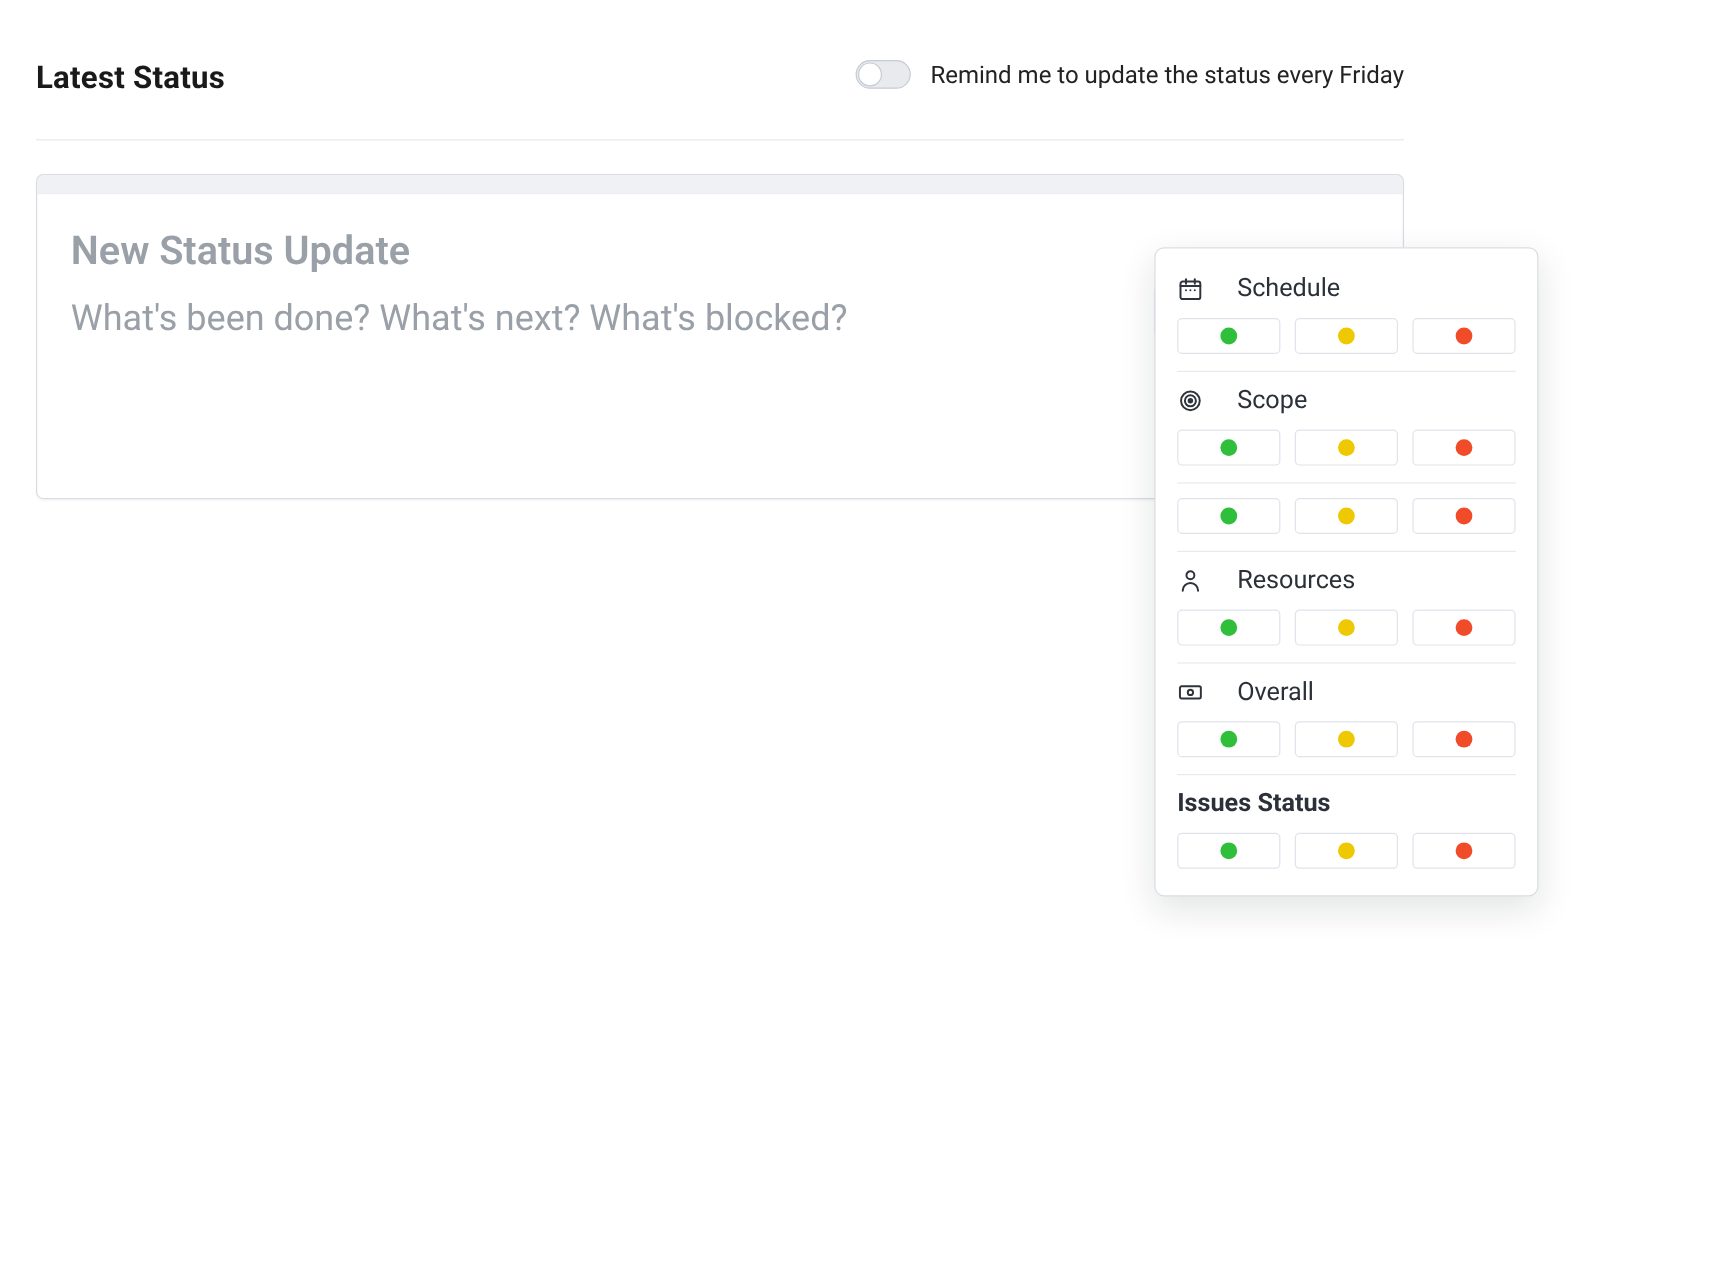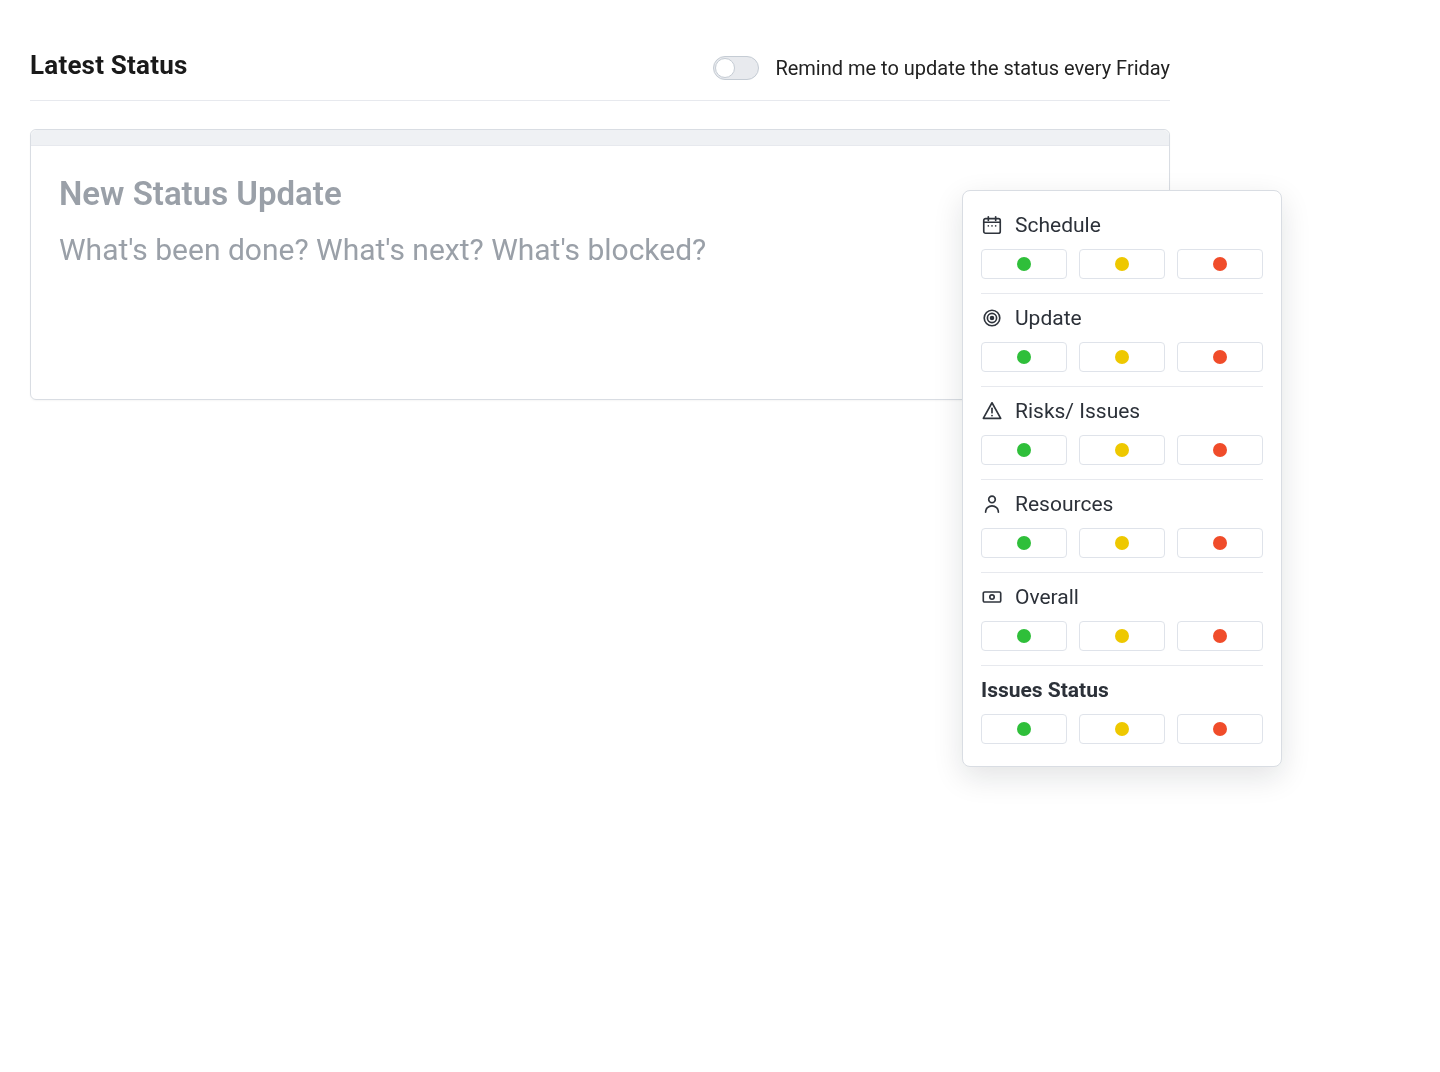--- a/index.html
+++ b/index.html
@@ -18,21 +18,21 @@
     --toggle-track:#e8eaee;
     --toggle-outline:#c5ccd4;
   }
   *{box-sizing:border-box}
   html,body{margin:0;padding:0;background:#fff;color:var(--text);
     font-family:-apple-system,BlinkMacSystemFont,"Segoe UI",Roboto,Helvetica,Arial,sans-serif;}
   body{width:1440px;height:1072px;overflow:hidden}
   .page{padding:50px 30px 0 30px;width:1200px;position:relative}
 
   
-  .header-row{display:flex;align-items:flex-end;justify-content:space-between;padding-bottom:20px;border-bottom:1px solid var(--border-light)}
+  .header-row{display:flex;align-items:flex-start;justify-content:space-between;padding-bottom:36px;border-bottom:1px solid var(--border-light)}
   .page-title{font-size:26px;font-weight:700;letter-spacing:.2px}
   .remind-wrap{display:flex;align-items:center;gap:16px}
   .toggle{position:relative;width:46px;height:24px;border-radius:999px;background:var(--toggle-track);border:1px solid var(--toggle-outline);cursor:pointer;flex:0 0 auto}
   .toggle-knob{position:absolute;top:1px;left:1px;width:20px;height:20px;border-radius:50%;background:#fff;border:1px solid var(--toggle-outline)}
   .remind-text{font-size:20px;color:#222}
 
   
   .card{margin-top:28px;border:1px solid var(--border);border-radius:6px;overflow:visible;box-shadow:0 1px 2px rgba(20,25,35,.04);position:relative}
   .card-strip{height:16px;background:var(--panel-top);border-bottom:1px solid var(--border-light);border-top-left-radius:6px;border-top-right-radius:6px}
   .card-body{padding:22px 28px 132px 28px;display:flex;justify-content:space-between;align-items:flex-end;gap:24px}
@@ -41,21 +41,21 @@
 
   
   .status-btn{display:flex;align-items:center;gap:10px;background:var(--btn-bg);border:1px solid var(--btn-border);border-radius:6px;padding:10px 16px;cursor:pointer;white-space:nowrap}
   .status-btn span{font-size:20px;color:#2b2f36}
   .chev{width:16px;height:16px}
 
   
   .popover{position:absolute;top:60px;right:-113px;width:320px;background:#fff;border:1px solid var(--border);border-radius:8px;box-shadow:0 10px 30px rgba(20,25,35,.12);padding:10px 18px 18px}
   .section{padding:12px 0 14px;border-bottom:1px solid var(--border-light)}
   .section:last-child{border-bottom:none;padding-bottom:4px}
-  .sec-head{display:flex;align-items:center;gap:12px;margin-bottom:12px}
+  .sec-head{display:flex;align-items:center;gap:28px;margin-bottom:12px}
   .sec-ico{width:22px;height:22px;flex:0 0 auto;color:#2f343c}
   .sec-ico svg{width:22px;height:22px;display:block}
   .sec-title{font-size:21px;color:#2c3139}
   .sec-title.bold{font-weight:700}
   .buttons{display:flex;gap:12px}
   .opt{flex:1;height:30px;border:1px solid var(--chip-border);border-radius:4px;background:#fff;display:flex;align-items:center;justify-content:center;cursor:pointer}
   .dot{width:14px;height:14px;border-radius:50%}
   .dot.g{background:var(--green)}
   .dot.y{background:var(--yellow)}
   .dot.r{background:var(--red)}
@@ -123,46 +123,36 @@
 
       <div class="section">
         <div class="sec-head">
           <span class="sec-ico">
             <svg viewBox="0 0 24 24" fill="none" stroke="currentColor" stroke-width="1.8">
                 <circle cx="12" cy="12" r="8.5"></circle>
                 <circle cx="12" cy="12" r="5"></circle>
                 <circle cx="12" cy="12" r="1.6" fill="currentColor"></circle>
               </svg>
           </span>
-          <span class="sec-title">Update</span>
-        </div>
-        <div class="buttons">
-          <div class="opt">
-              <span class="dot g"></span>
-            </div>
-          <div class="opt">
-              <span class="dot y"></span>
-            </div>
-          <div class="opt">
-              <span class="dot r"></span>
-            </div>
-        </div>
-      </div>
-
-      <div class="section">
-        <div class="sec-head">
-          <span class="sec-ico">
-            <svg viewBox="0 0 24 24" fill="none" stroke="currentColor" stroke-width="1.8" stroke-linecap="round" stroke-linejoin="round">
-                <path d="M12 3 L21.5 20 H2.5 Z"></path>
-                <path d="M12 9v5"></path>
-                <circle cx="12" cy="17" r="1" fill="currentColor" stroke="none"></circle>
-              </svg>
-          </span>
-          <span class="sec-title">Risks/ Issues</span>
-        </div>
+          <span class="sec-title">Scope</span>
+        </div>
+        <div class="buttons">
+          <div class="opt">
+              <span class="dot g"></span>
+            </div>
+          <div class="opt">
+              <span class="dot y"></span>
+            </div>
+          <div class="opt">
+              <span class="dot r"></span>
+            </div>
+        </div>
+      </div>
+
+      <div class="section">
         <div class="buttons">
           <div class="opt">
               <span class="dot g"></span>
             </div>
           <div class="opt">
               <span class="dot y"></span>
             </div>
           <div class="opt">
               <span class="dot r"></span>
             </div>

